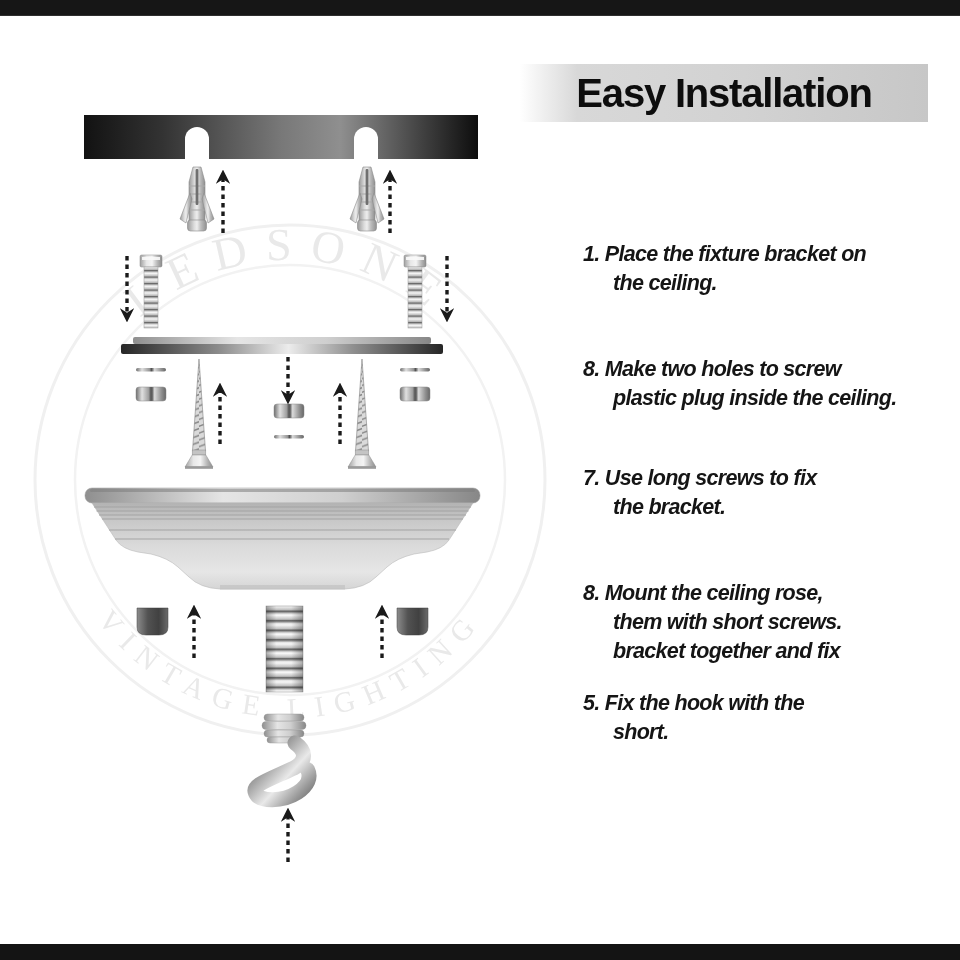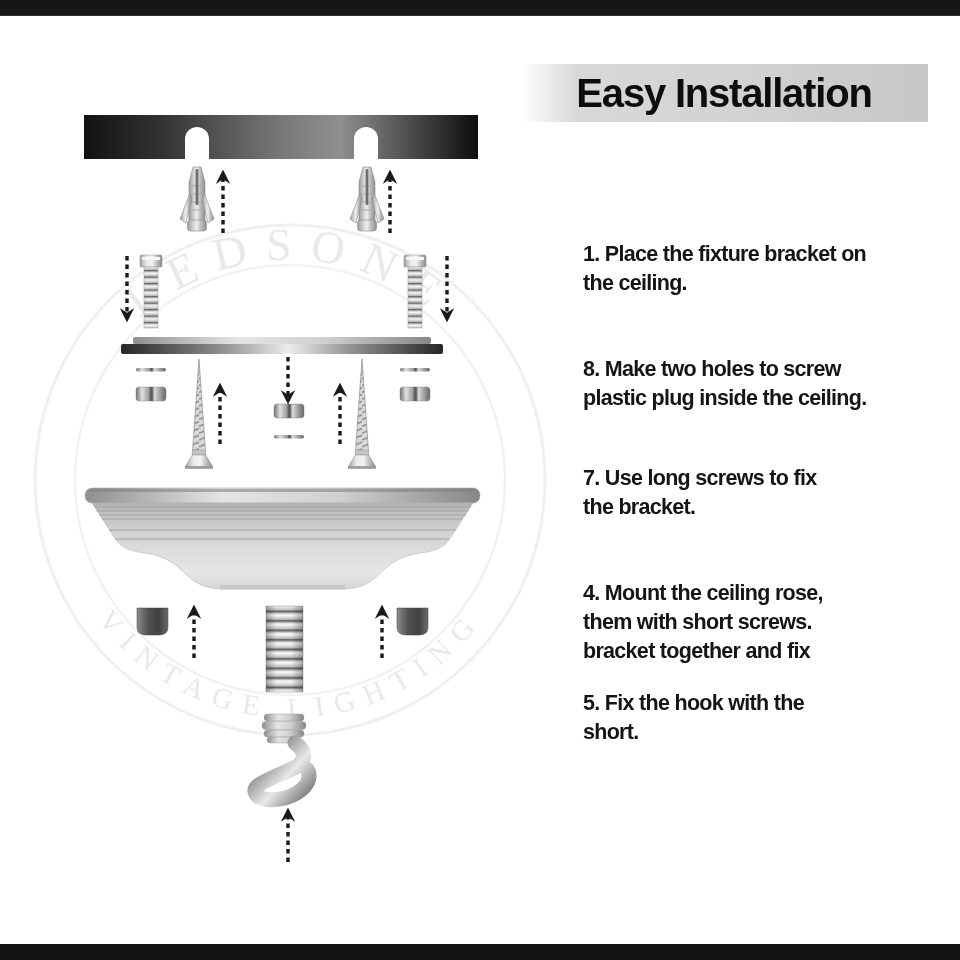--- a/index.html
+++ b/index.html
@@ -21,28 +21,28 @@
   }
   .banner{
     position:absolute;left:520px;top:64px;width:408px;height:58px;
     background:linear-gradient(90deg, rgba(216,216,216,0) 0%, #d8d8d8 14%, #d2d2d2 55%, #c7c7c7 100%);
     display:flex;align-items:center;justify-content:center;
   }
   .banner h1{
     margin:0;font-size:40px;font-weight:700;letter-spacing:-1.2px;color:#0d0d0d;
     white-space:nowrap;
   }
-  .steps{position:absolute;inset:0;}
+  .steps{position:absolute;inset:0;font-style:italic;}
   .step{
     position:absolute;left:583px;width:377px;
     font-size:21.5px;font-weight:700;color:#151515;
     line-height:29px;letter-spacing:-0.7px;
   }
   .step .line{white-space:nowrap;}
-  .step .line + .line{}
+  .step .line + .line{margin-left:30px;}
   #step-1{top:240px}
   #step-2{top:355px}
   #step-3{top:464px}
   #step-4{top:579px}
   #step-5{top:689px}
 </style>
 </head>
 <body>
 
 <div class="frame-top"></div>
@@ -265,21 +265,21 @@
   </div>
   <div class="step" id="step-2">
     <div class="line">8. Make two holes to screw</div>
     <div class="line">plastic plug inside the ceiling.</div>
   </div>
   <div class="step" id="step-3">
     <div class="line">7. Use long screws to fix</div>
     <div class="line">the bracket.</div>
   </div>
   <div class="step" id="step-4">
-    <div class="line">4. Mount the ceiling rose,</div>
+    <div class="line">8. Mount the ceiling rose,</div>
     <div class="line">them with short screws.</div>
     <div class="line">bracket together and fix</div>
   </div>
   <div class="step" id="step-5">
     <div class="line">5. Fix the hook with the</div>
     <div class="line">short.</div>
   </div>
 </section>
 
 <div class="frame-bottom"></div>

